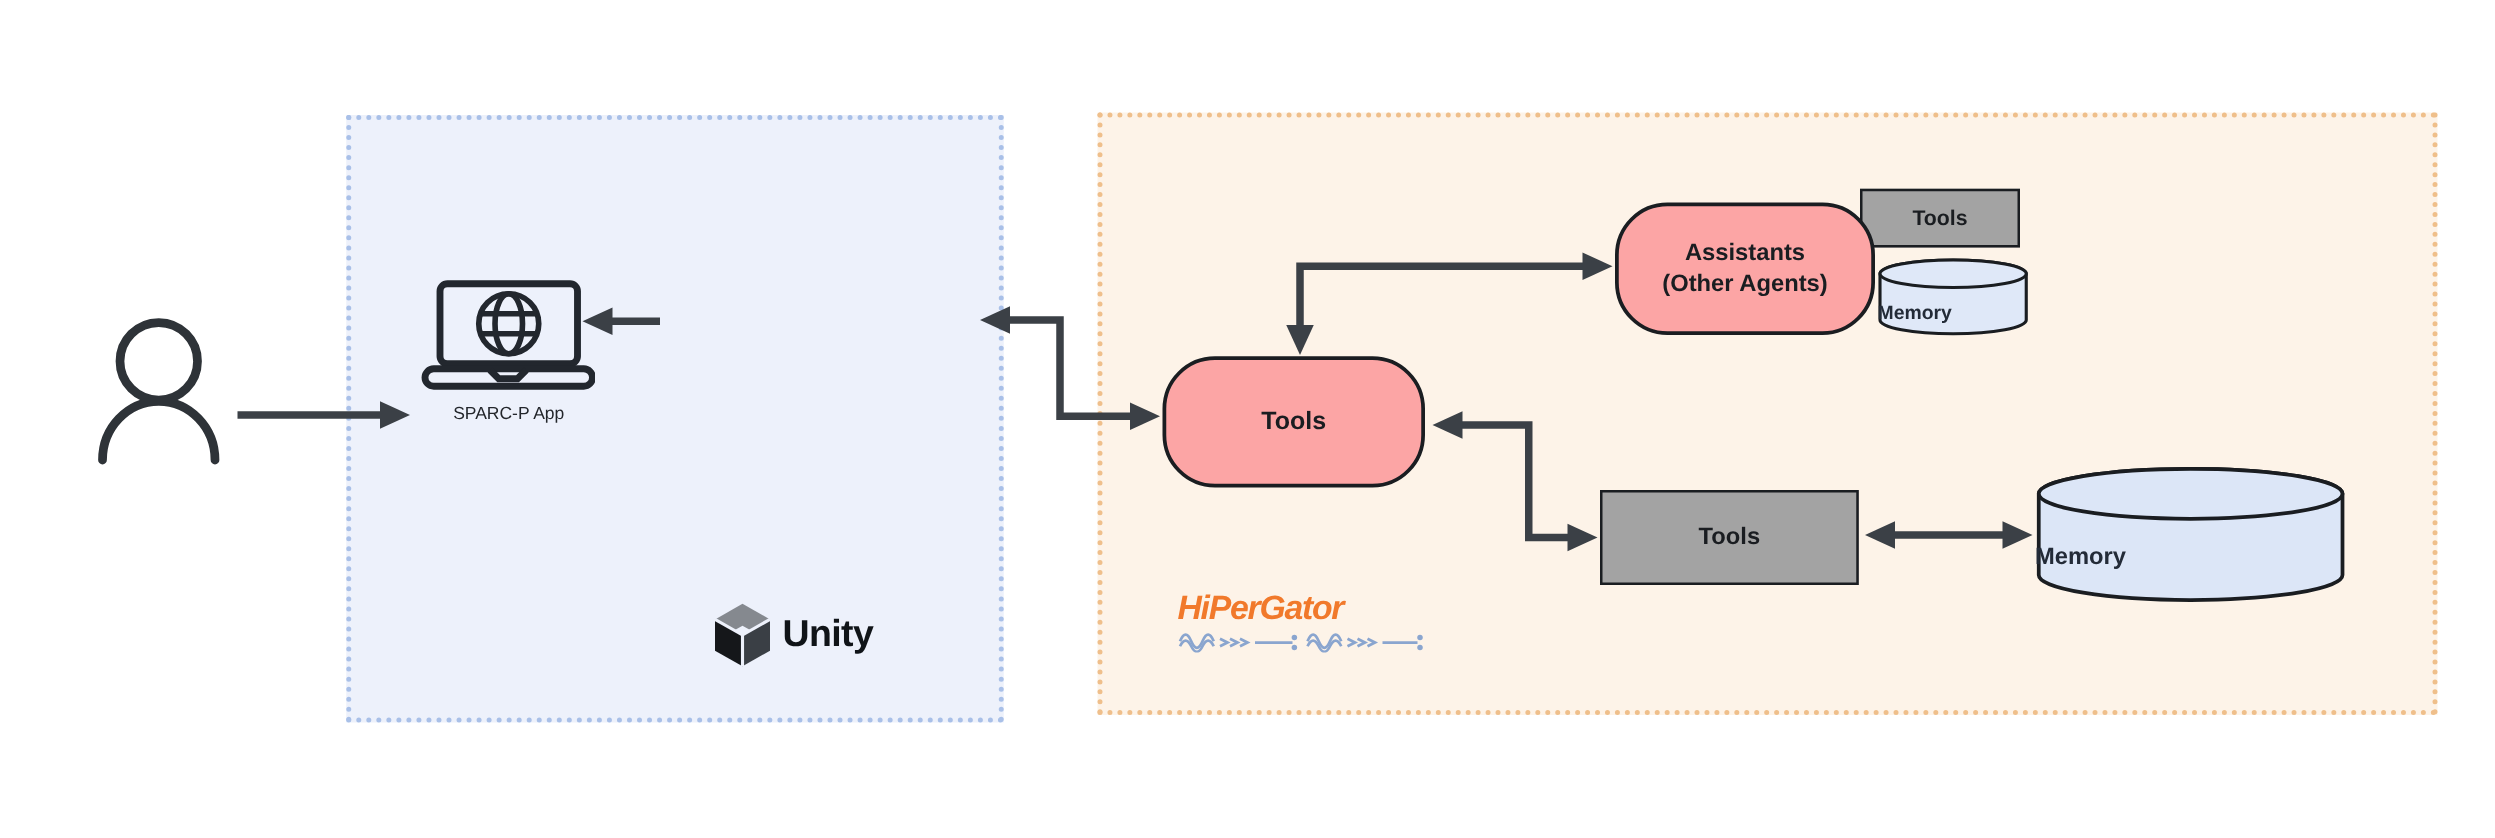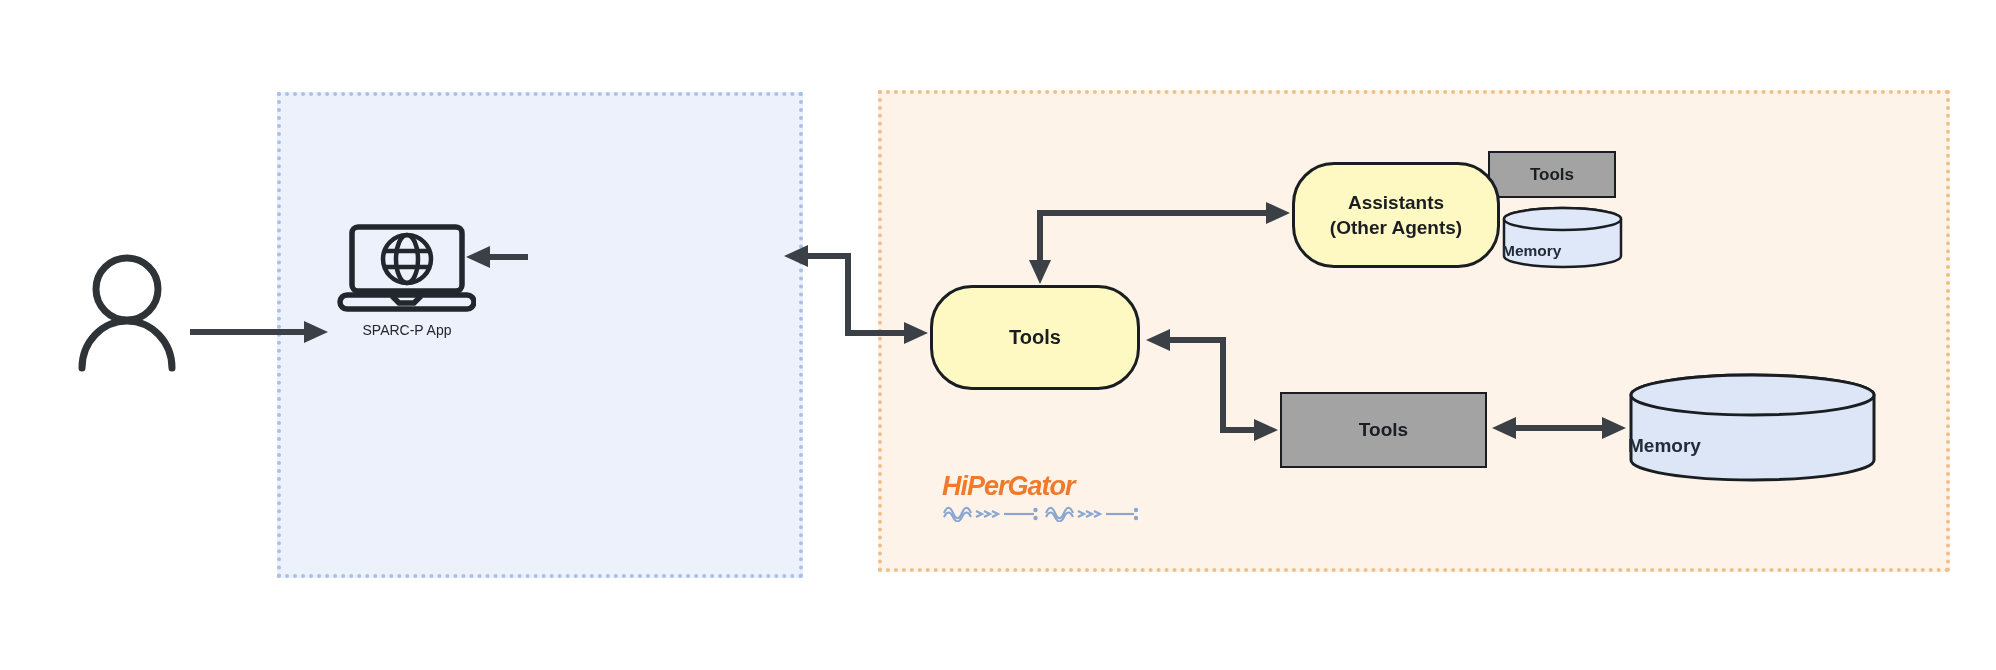--- a/index.html
+++ b/index.html
@@ -15,21 +15,21 @@
     left:277px;top:92px;width:526px;height:486px;
     background:#edf1fb;border:4px dotted #a9c0e8;z-index:1;
   }
   .panel.backend{
     left:878px;top:90px;width:1072px;height:482px;
     background:#fdf3e8;border:4px dotted #efbf8b;z-index:1;
   }
   .connectors{position:absolute;left:0;top:0;z-index:3;}
   .node{position:absolute;box-sizing:border-box;display:flex;align-items:center;justify-content:center;
         text-align:center;color:#1a1d21;z-index:4;}
-  .rounded{background:#fef9c3;border:3px solid #1a1d21;border-radius:42px;font-weight:bold;}
+  .rounded{background:#fca5a5;border:3px solid #1a1d21;border-radius:42px;font-weight:bold;}
   .agent-box{left:930px;top:285px;width:210px;height:105px;font-size:20px;z-index:6;}
   .assistants-box{left:1292px;top:162px;width:208px;height:106px;font-size:19px;line-height:25px;z-index:6;}
   .prompt-box{
     left:528px;top:208px;width:252px;height:97px;
     background:#e9e9e5;border:5px solid #1a1d21;
     font-weight:bold;font-size:19px;line-height:26px;
   }
   .yellow-box{background:#a3a3a3;border:2.5px solid #1a1d21;font-weight:bold;}
   .tools-top{left:1488px;top:151px;width:128px;height:47px;font-size:17px;z-index:2;border-width:2px;}
   .tools-bottom{left:1280px;top:392px;width:207px;height:76px;font-size:19px;}
@@ -136,20 +136,34 @@
 
   <div class="cyl cyl-big">
     <svg width="249" height="109" viewBox="0 0 249 109">
       <path d="M3,22 A121.5,20 0 0 1 246,22 V87 A121.5,20 0 0 1 3,87 Z" fill="#dce6f7" stroke="#1a1d21" stroke-width="3"></path>
       <ellipse cx="124.5" cy="22" rx="121.5" ry="20" fill="#dce6f7" stroke="#1a1d21" stroke-width="3"></ellipse>
     </svg>
     <div class="cyl-label">Memory</div>
   </div>
 
 
+  <div class="logo-unity">
+    <svg width="48" height="52" viewBox="0 0 48 52">
+      <polygon points="24,1 46,13.5 24,26 2,13.5" fill="#85898f"></polygon>
+      <polygon points="2,13.5 24,26 24,51 2,38.5" fill="#15171a"></polygon>
+      <polygon points="46,13.5 24,26 24,51 46,38.5" fill="#3a3f45"></polygon>
+      <g stroke="#edf1fb" stroke-width="2.5" fill="none">
+        <line x1="24" y1="26" x2="24" y2="51"></line>
+        <line x1="24" y1="26" x2="2" y2="13.5"></line>
+        <line x1="24" y1="26" x2="46" y2="13.5"></line>
+      </g>
+      <polygon points="24,18.5 30.5,22.2 24,26 17.5,22.2" fill="#edf1fb"></polygon>
+    </svg>
+    <span class="txt">Unity</span>
+  </div>
 
   <div class="logo-hpg">
     <div class="txt">HiPerGator</div>
     <svg width="200" height="18" viewBox="0 0 200 18">
       <g stroke="#8aa5cf" stroke-width="2.2" fill="none">
         <path d="M2,9 c3,-7 6,-7 9,0 c3,7 6,7 9,0 c3,-7 6,-7 9,0"></path>
         <path d="M2,13 c3,-6 6,-6 9,0 c3,6 6,6 9,0 c3,-6 6,-6 9,0"></path>
         <path d="M34,7 l6,3 l-6,3 m8,-6 l6,3 l-6,3 m8,-6 l6,3 l-6,3"></path>
         <line x1="62" y1="10" x2="92" y2="10"></line>
         <path d="M104,9 c3,-7 6,-7 9,0 c3,7 6,7 9,0 c3,-7 6,-7 9,0"></path>

